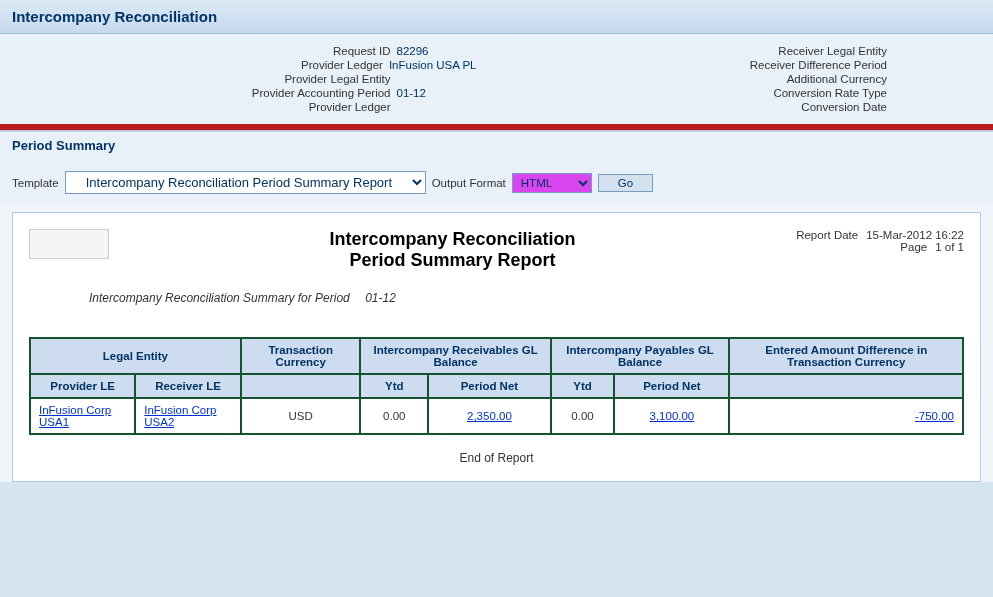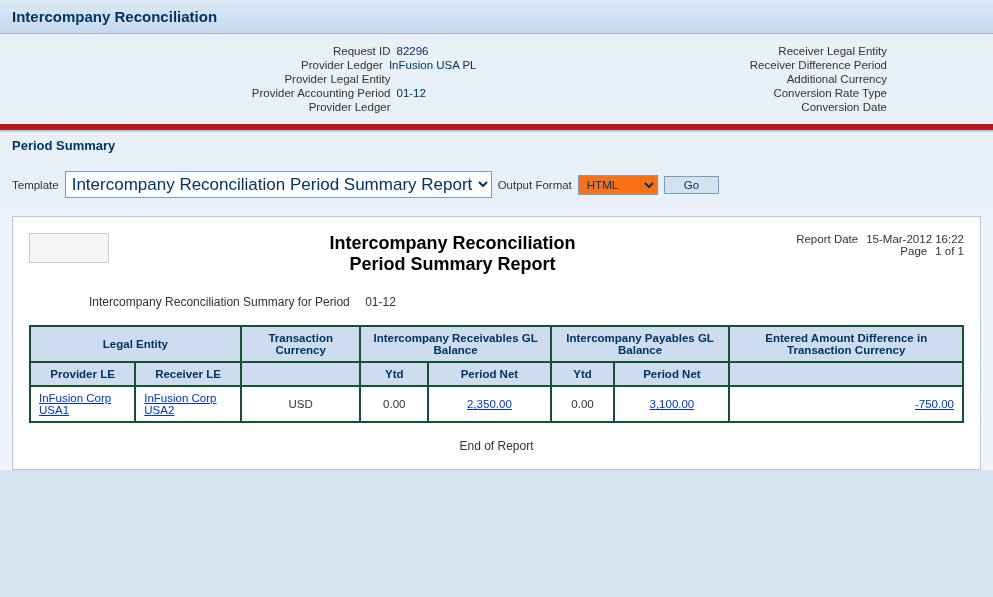--- a/index.html
+++ b/index.html
@@ -66,36 +66,36 @@
     .template-row {
       display: flex;
       align-items: center;
       gap: 6px;
     }
     .template-label {
       font-size: 11.5px;
       color: #333;
     }
     .template-select {
-      font-size: 17px;
-      padding: 2px 2px;
+      font-size: 13px;
+      padding: 2px 16px;
       border: 1px solid #7a9cc0;
       background: white;
       color: #003366;
       min-width: 220px;
     }
     .output-label {
       font-size: 11.5px;
       color: #333;
     }
     .output-select {
       font-size: 11.5px;
       padding: 2px 4px;
       border: 1px solid #7a9cc0;
-      background: #f97316;
+      background: #d946ef;
       color: #003366;
       min-width: 80px;
     }
     .go-button {
       background: #d4e2f0;
       border: 1px solid #7a9cc0;
       font-size: 11.5px;
       padding: 2px 19px;
       cursor: pointer;
       color: #003366;
@@ -140,22 +140,23 @@
     .report-meta .meta-row {
       display: flex;
       justify-content: flex-end;
       gap: 8px;
     }
     .meta-label { font-weight: normal; }
     .meta-value { font-weight: normal; }
     .summary-period-line {
       font-size: 12px;
       color: #333;
-      margin-bottom: 16px;
+      margin-bottom: 32px;
       padding-left: 60px;
+      font-style: italic;
     }
     .report-table {
       width: 100%;
       border-collapse: collapse;
       font-size: 11.5px;
     }
     .report-table th, .report-table td {
       border: 2px solid #14532d;
       padding: 5px 8px;
       text-align: center;

